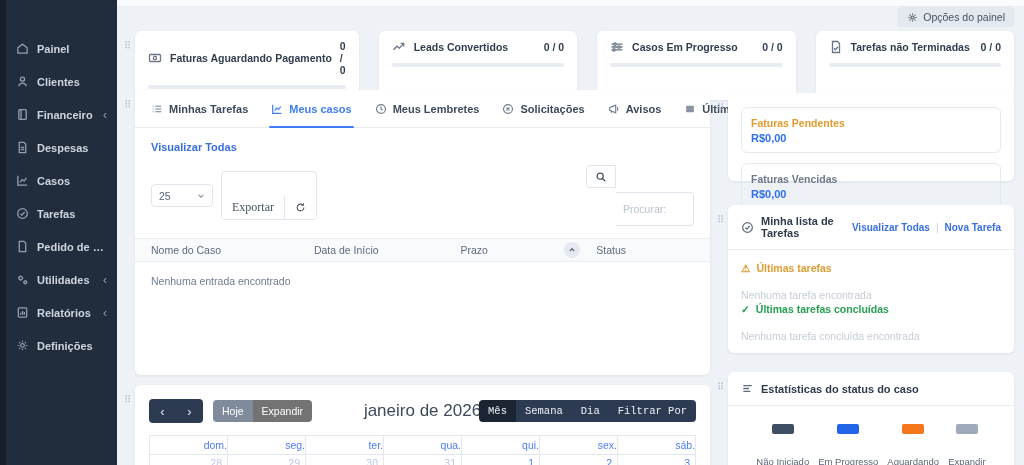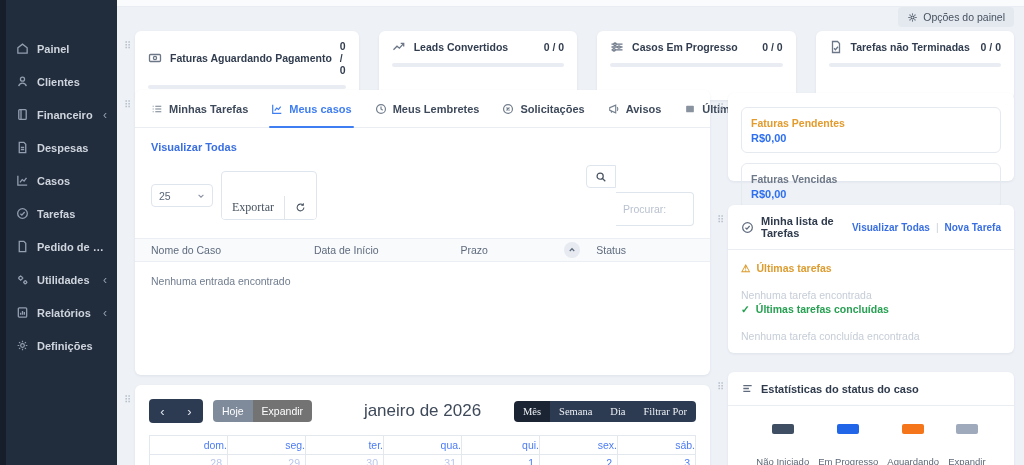--- a/index.html
+++ b/index.html
@@ -68,21 +68,21 @@
   
   .cal-toolbar { position:relative; display:flex; align-items:center; margin:14px 14px 0; height:24px; }
   .nav-group { display:flex; border-radius:4px; overflow:hidden; z-index:1; }
   .nav-btn { width:27px; height:24px; background:#2d3b52; color:#dfe5ee; border:0; font-size:13px; display:flex; align-items:center; justify-content:center; cursor:pointer; font-family:inherit; }
   .today-group { display:flex; margin-left:10px; border-radius:4px; overflow:hidden; z-index:1; }
   .tg-btn { padding:5px 9px; font-size:10.5px; color:#fff; border:0; cursor:pointer; font-family:inherit; }
   .btn-hoje { background:#7f8b9b; }
   .btn-expandir { background:#737373; }
   .cal-title { position:absolute; left:0; right:0; text-align:center; font-size:17px; font-weight:500; color:#3e4959; pointer-events:none; }
   .views-group { margin-left:auto; display:flex; border-radius:4px; overflow:hidden; z-index:1; }
-  .view-btn { background:#2d3b52; color:#eef1f6; padding:5px 9px; font-size:10.5px; border:0; cursor:pointer; font-family:Liberation Serif, serif; }
+  .view-btn { background:#2d3b52; color:#eef1f6; padding:5px 9px; font-size:10.5px; border:0; cursor:pointer; font-family:Liberation Mono, monospace; }
   .view-btn.active { background:#1b2433; }
   .cal-grid { margin:12px 14px 0; border:1px solid #e3e8ee; border-bottom:0; }
   .cal-days { display:flex; border-bottom:1px solid #e3e8ee; }
   .cal-day { flex:1; text-align:right; font-size:10.5px; color:#4d7cf3; padding:3px 0; border-right:1px solid #e3e8ee; }
   .cal-day:last-child { border-right:0; }
   .cal-cells { display:flex; height:40px; }
   .cal-cell { flex:1; border-right:1px solid #e3e8ee; font-size:10.5px; text-align:right; padding:2px 5px; color:#4d7cf3; cursor:pointer; }
   .cal-cell:last-child { border-right:0; }
   .cal-cell.muted { color:#b9c6ec; }
 

